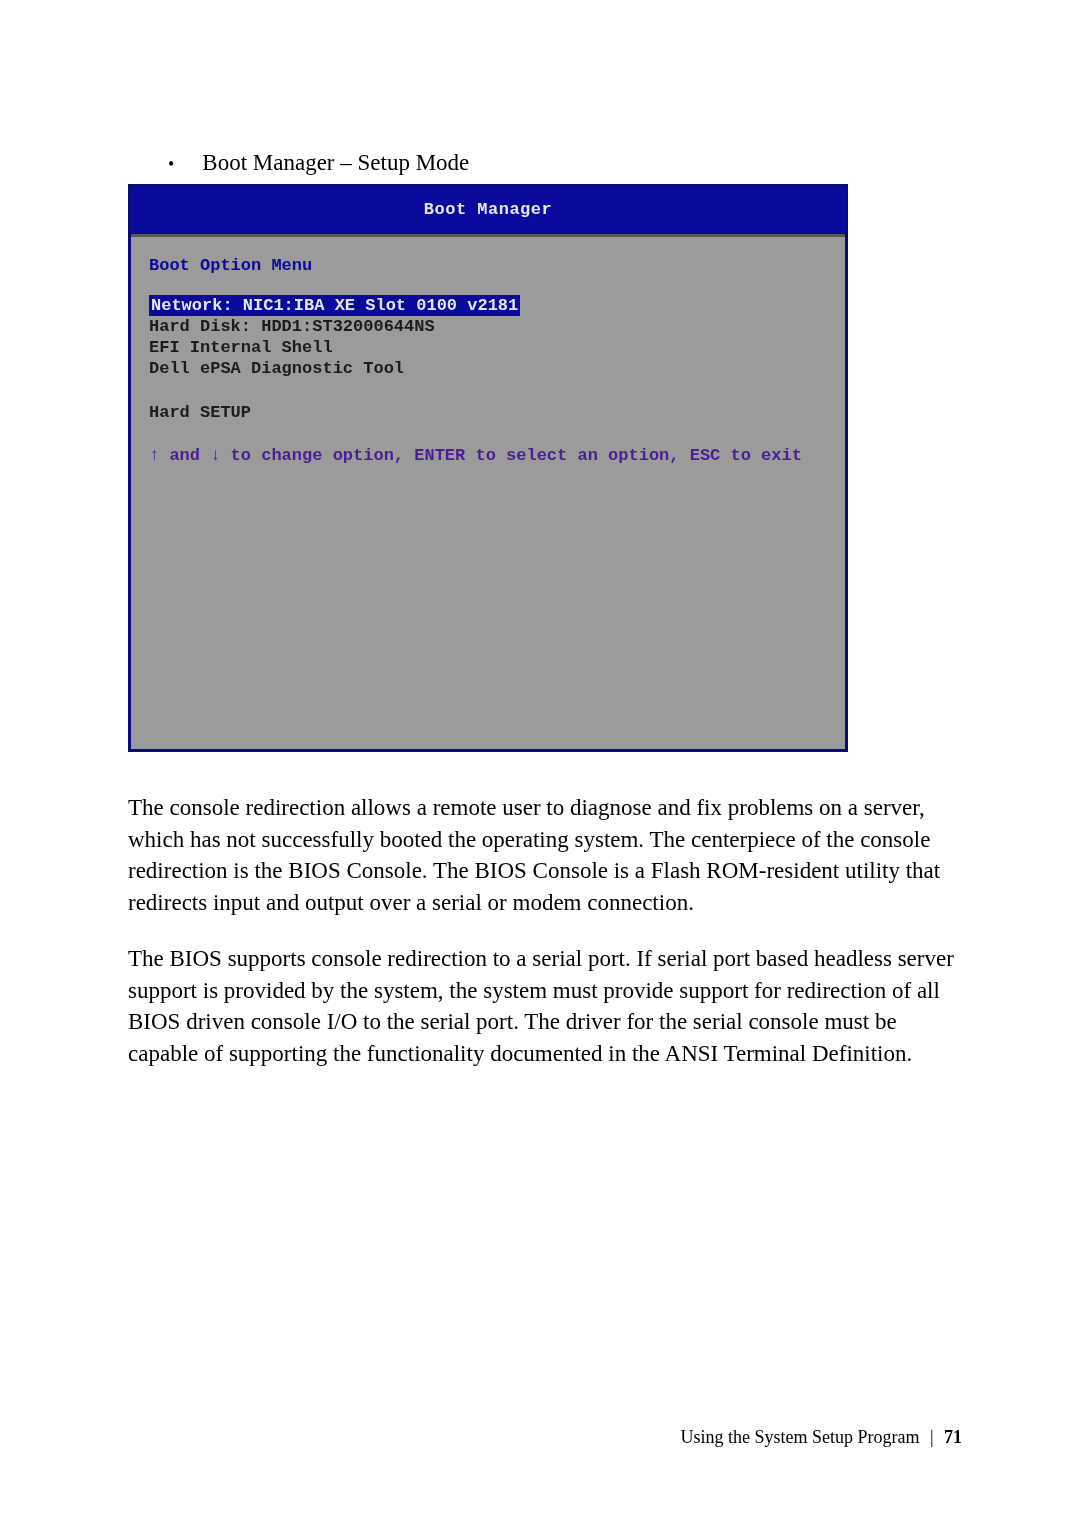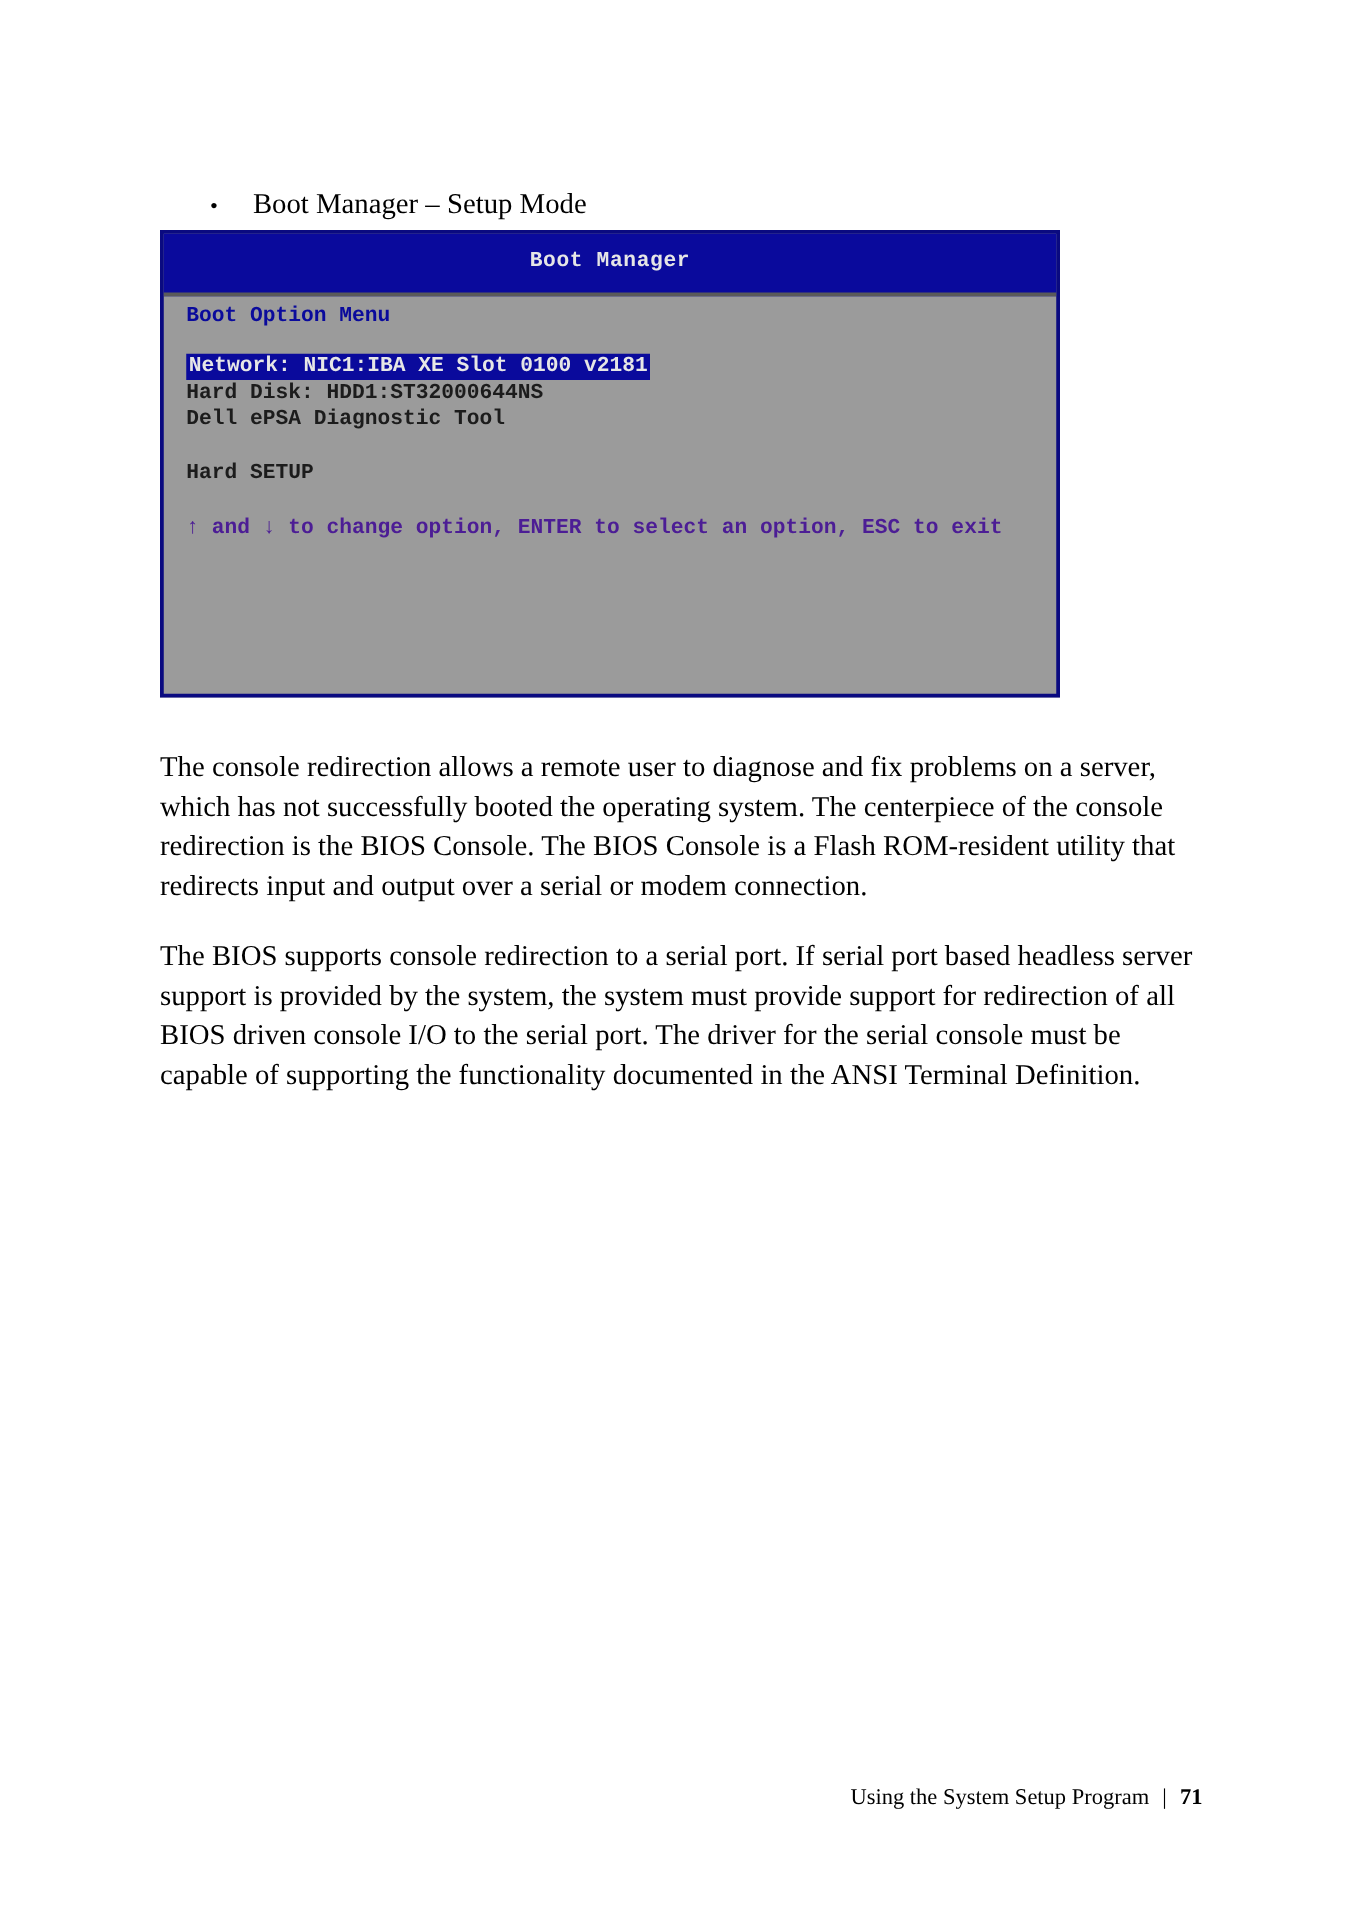--- a/index.html
+++ b/index.html
@@ -22,41 +22,41 @@
     display: flex;
     align-items: baseline;
   }
   .bullet-dot {
     font-size: 18px;
     margin-right: 28px;
     color: #000;
   }
   .bios-screenshot {
     width: 720px;
-    height: 374px;
+    height: 568px;
     background: #9b9b9b;
     border: 3px solid #0a0a80;
     margin: 0 0 40px 0;
     font-family: 'Courier New', monospace;
     font-weight: bold;
     font-size: 17px;
     line-height: 1.25;
     position: relative;
   }
   .bios-header {
     background: #0a0a9c;
     color: #e6e6e6;
     text-align: center;
     padding: 12px 0 14px;
     font-weight: bold;
     letter-spacing: 0.5px;
     border-bottom: 3px solid #5a5a5a;
   }
   .bios-body {
-    padding: 6px 18px 10px 18px;
+    padding: 18px 18px 10px 18px;
     color: #1c1c1c;
   }
   .menu-title {
     color: #0a0a9c;
     font-weight: bold;
     margin-bottom: 18px;
   }
   .menu-option {
     color: #1c1c1c;
     display: inline-block;
@@ -110,20 +110,21 @@
     <span class="bullet-dot">•</span>
     <span>Boot Manager – Setup Mode</span>
   </div>
 
   <div class="bios-screenshot">
     <div class="bios-header">Boot Manager</div>
     <div class="bios-body">
       <div class="menu-title">Boot Option Menu</div>
       <div><span class="menu-option selected">Network: NIC1:IBA XE Slot 0100 v2181</span></div>
       <div><span class="menu-option">Hard Disk: HDD1:ST32000644NS</span></div>
+      <div><span class="menu-option">EFI Internal Shell</span></div>
       <div><span class="menu-option">Dell ePSA Diagnostic Tool</span></div>
       <div class="menu-setup"><span class="menu-option">Hard SETUP</span></div>
       <div class="menu-help">↑ and ↓ to change option, ENTER to select an option, ESC to exit</div>
     </div>
   </div>
 
 
   <p class="para">The console redirection allows a remote user to diagnose and fix problems on a server, which has not successfully booted the operating system. The centerpiece of the console redirection is the BIOS Console. The BIOS Console is a Flash ROM-resident utility that redirects input and output over a serial or modem connection.</p>
 
   <p class="para"> The BIOS supports console redirection to a serial port. If serial port based headless server support is provided by the system, the system must provide support for redirection of all BIOS driven console I/O to the serial port. The driver for the serial console must be capable of supporting the functionality documented in the ANSI Terminal Definition.</p>

